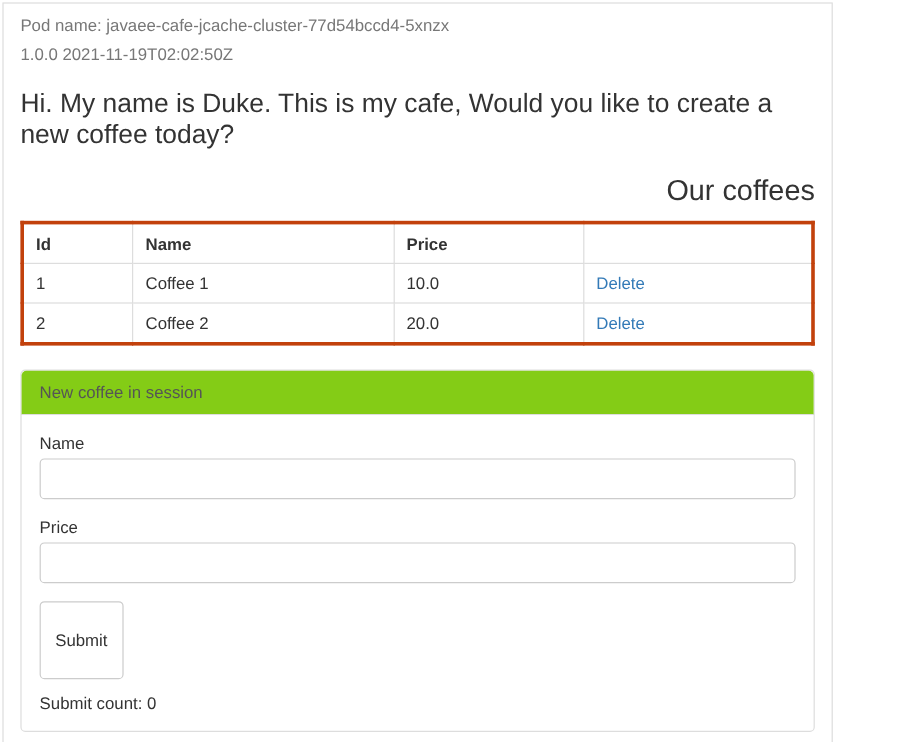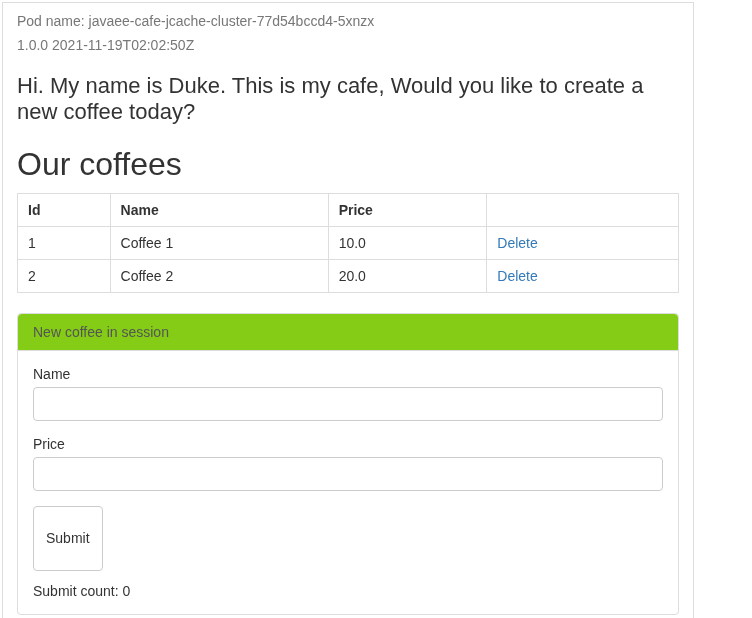--- a/index.html
+++ b/index.html
@@ -27,29 +27,30 @@
       margin: 0 0 20px;
     }
     h1.intro {
       font-size: 22px;
       font-weight: 500;
       margin: 20px 0 12px;
       color: #333;
       line-height: 1.2;
     }
     h2.subhead {
-      font-size: 32px;
+      font-size: 24px;
       font-weight: 500;
       margin: 20px 0 10px;
       color: #333;
+      text-align: right;
     }
     table.coffee-table {
       width: 100%;
       border-collapse: collapse;
-      border: 1px solid #c2410c;
+      border: 3px solid #c2410c;
       margin-bottom: 20px;
     }
     table.coffee-table th,
     table.coffee-table td {
       border: 1px solid #ddd;
       padding: 8px 10px;
       text-align: left;
       vertical-align: middle;
     }
     table.coffee-table thead th {

